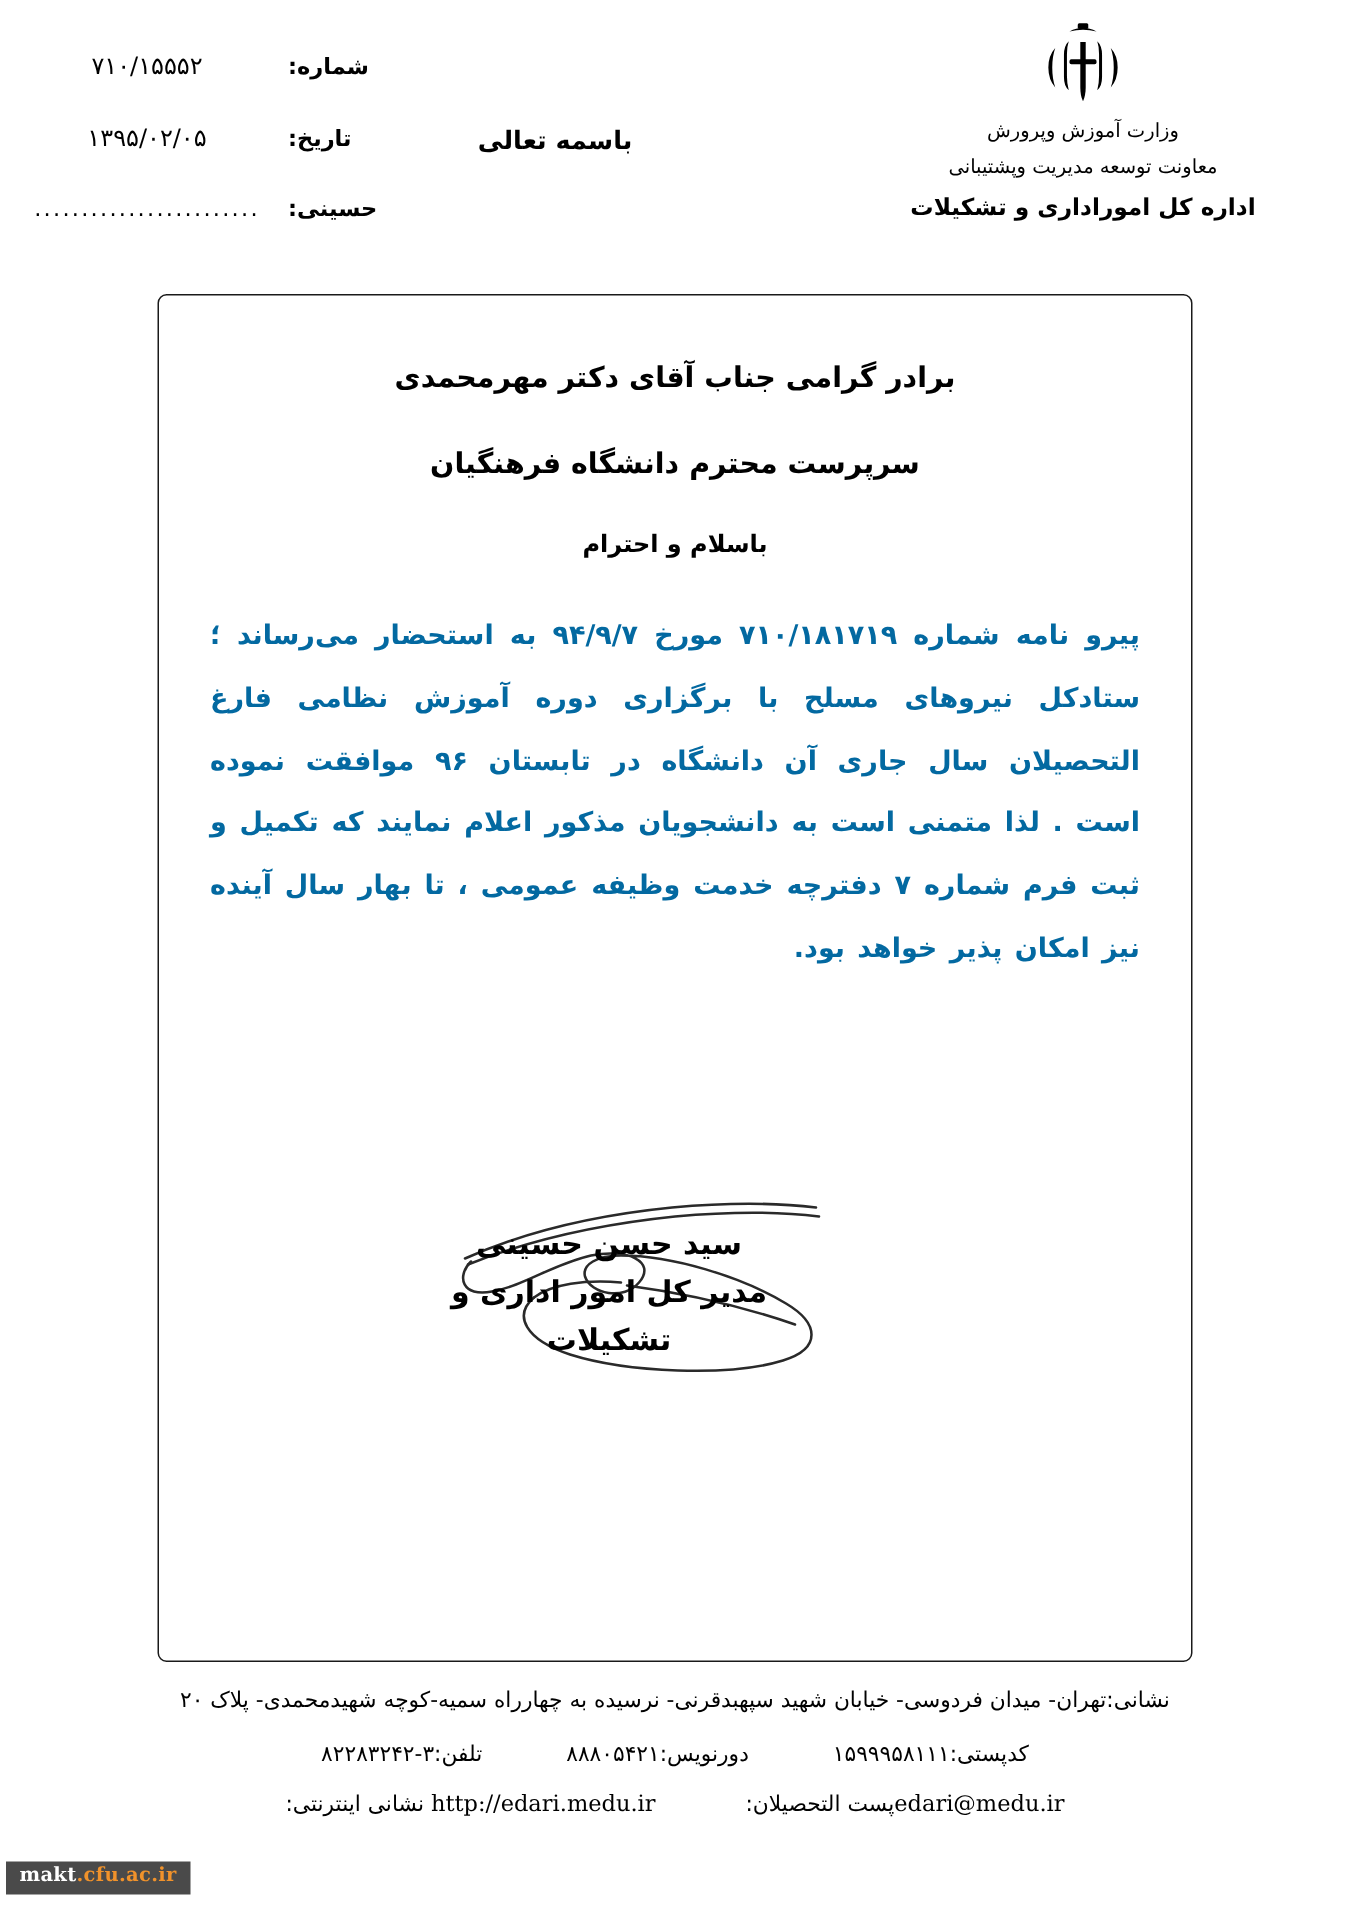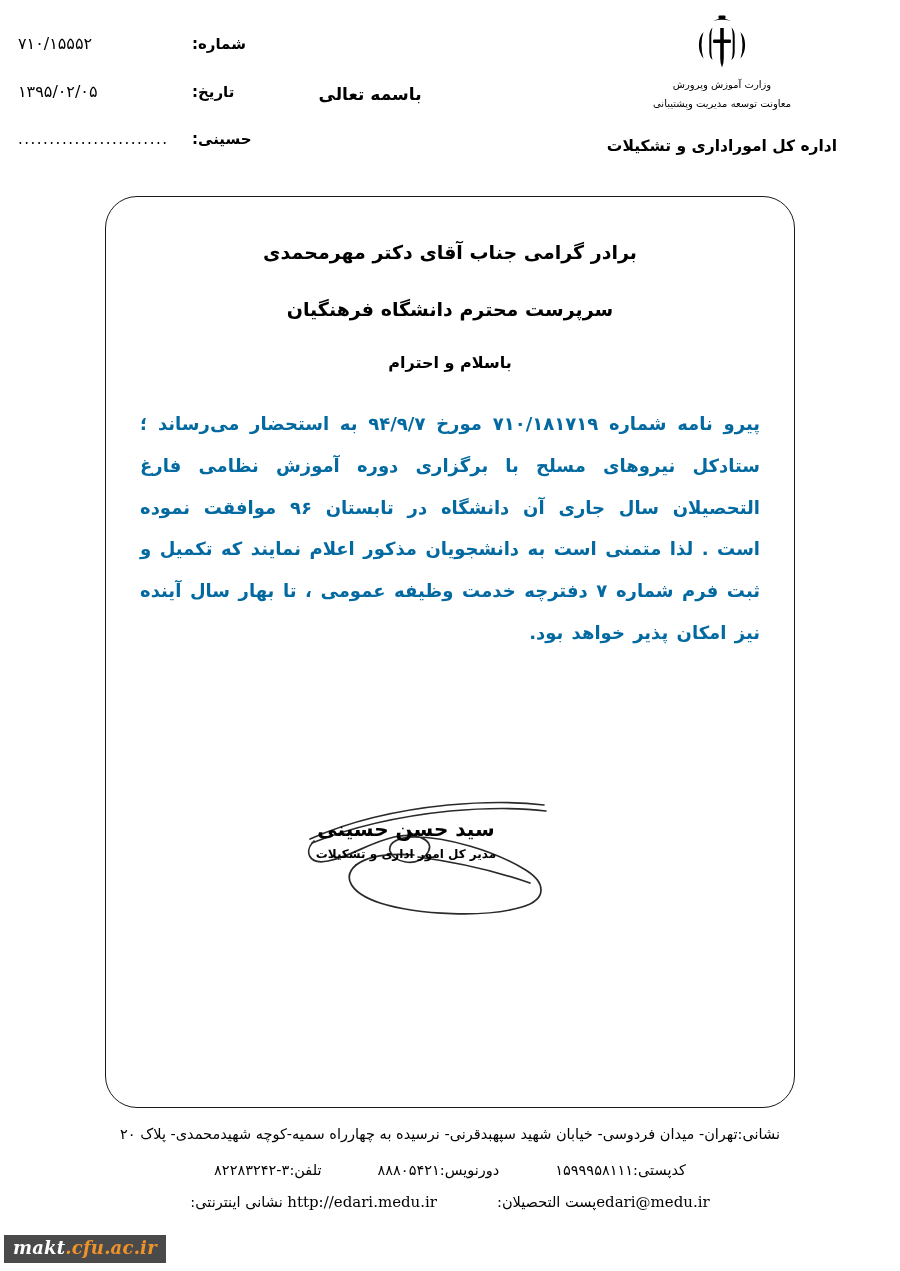--- a/index.html
+++ b/index.html
@@ -44,21 +44,21 @@
     text-align: left;
     padding-left: 6px;
     letter-spacing: 0;
   }
   .meta-value {
     font-size: 16px;
     font-weight: 400;
     color: #000;
     direction: ltr;
     unicode-bidi: embed;
-    text-align: left;
+    text-align: center;
     flex: 1;
     padding-right: 8px;
   }
   .meta-value.dots {
     font-size: 15px;
     letter-spacing: 1.5px;
     color: #000;
   }
 
   .basmala {
@@ -86,40 +86,40 @@
   }
   .org-country {
     font-size: 15px;
     font-weight: 700;
     color: #000;
     margin-bottom: 10px;
     font-family: "DejaVu Serif", "Liberation Serif", serif;
     letter-spacing: -0.5px;
   }
   .org-line {
-    font-size: 10px;
+    font-size: 13px;
     font-weight: 400;
     color: #000;
     line-height: 1.85;
   }
   .org-line.strong {
     font-weight: 700;
     font-size: 15.5px;
-    margin-top: 19px;
+    margin-top: 0;
   }
 
   
   .letter-box {
     position: absolute;
     top: 196px;
     left: 105px;
     width: 690px;
     height: 912px;
     border: 1.6px solid #1a1a1a;
-    border-radius: 32px;
+    border-radius: 6px;
     background: transparent;
   }
 
   .salutation-block {
     position: absolute;
     top: 42px;
     right: 62px;
     left: 62px;
     text-align: center;
     direction: rtl;
@@ -163,21 +163,21 @@
   .sig-wrap { position: relative; }
   .sig-name {
     font-size: 20px;
     font-weight: 700;
     color: #000;
     line-height: 1.6;
     position: relative;
     z-index: 2;
   }
   .sig-title {
-    font-size: 12px;
+    font-size: 20px;
     font-weight: 700;
     color: #000;
     line-height: 1.6;
     position: relative;
     z-index: 2;
   }
   .sig-scribble {
     position: absolute;
     top: -14px;
     right: -42px;
@@ -234,23 +234,22 @@
   }
 
   
   .watermark {
     position: absolute;
     left: 4px;
     bottom: 8px;
     background: #4a4a4a;
     padding: 3px 9px 4px 9px;
     font-family: "DejaVu Serif", "Liberation Serif", serif;
-    font-size: 18px;
-    font-weight: 700;
-    font-style: italic;
+    font-size: 13px;
+    font-weight: 700;
     direction: ltr;
     letter-spacing: 0.2px;
     line-height: 1.15;
   }
   .wm-a { color: #ffffff; }
   .wm-b { color: #f0922b; }
 </style>
 </head>
 <body>
 

